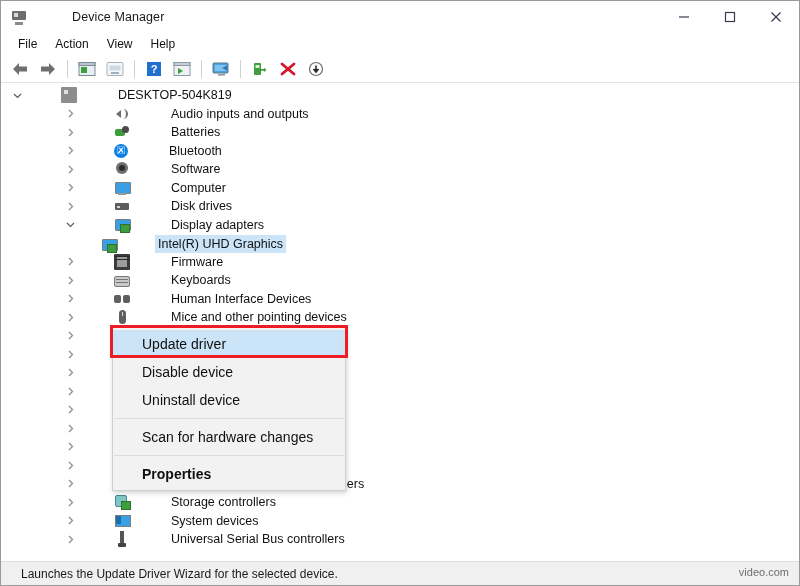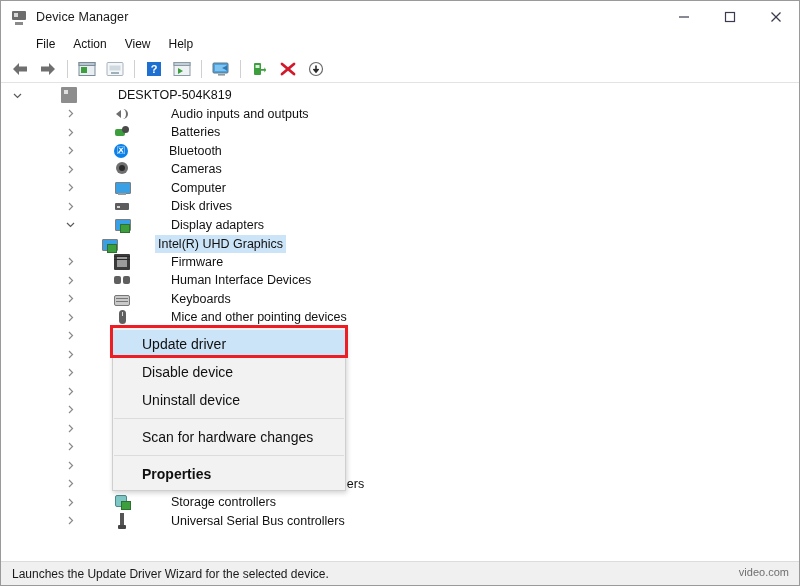--- a/index.html
+++ b/index.html
@@ -20,20 +20,21 @@
   }
 
   
   .titlebar {
     height: 32px;
     background: #ffffff;
     display: flex;
     align-items: center;
     flex: 0 0 auto;
     position: relative;
+    gap: 36px;
   }
   .title-icon {
     width: 16px; height: 16px;
     margin-left: 10px; margin-right: 9px;
     position: relative;
     flex: 0 0 auto;
   }
   .title-icon .mon {
     position: absolute; left: 1px; top: 2px;
     width: 14px; height: 9px;
@@ -64,21 +65,21 @@
     color: #333;
   }
   .win-btn svg { display: block; }
 
   
   .menubar {
     height: 22px;
     background: #ffffff;
     display: flex;
     align-items: center;
-    padding-left: 26px;
+    padding-left: 8px;
     flex: 0 0 auto;
   }
   .menu-item {
     font-size: 12px;
     color: #111;
     padding: 2px 9px;
   }
 
   
   .toolbar {
@@ -390,21 +391,21 @@
     pointer-events: none;
   }
 
   
   .statusbar {
     height: 24px;
     background: #f0f0f0;
     border-top: 1px solid #dcdcdc;
     display: flex;
     align-items: center;
-    padding-left: 11px;
+    padding-left: 20px;
     font-size: 12px;
     color: #1a1a1a;
     flex: 0 0 auto;
     position: relative;
   }
   .watermark {
     position: absolute;
     right: 6px; top: 3px;
     font-size: 11px;
     color: #6f6f6f;
@@ -563,21 +564,21 @@
             <span class="ico i-bt"></span>
             <span class="lbl">Bluetooth</span>
           </div>
           <div class="row lvl1">
             <span class="twisty">
               <svg width="9" height="9" viewBox="0 0 9 9">
                 <path d="M3 1 L6.5 4.5 L3 8" fill="none" stroke="#8a8a8a" stroke-width="1.2"></path>
               </svg>
             </span>
             <span class="ico i-cam"></span>
-            <span class="lbl">Cameras</span>
+            <span class="lbl">Software</span>
           </div>
           <div class="row lvl1">
             <span class="twisty">
               <svg width="9" height="9" viewBox="0 0 9 9">
                 <path d="M3 1 L6.5 4.5 L3 8" fill="none" stroke="#8a8a8a" stroke-width="1.2"></path>
               </svg>
             </span>
             <span class="ico i-mon"></span>
             <span class="lbl">Computer</span>
           </div>
@@ -612,38 +613,38 @@
             </span>
             <span class="ico i-fw"></span>
             <span class="lbl">Firmware</span>
           </div>
           <div class="row lvl1">
             <span class="twisty">
               <svg width="9" height="9" viewBox="0 0 9 9">
                 <path d="M3 1 L6.5 4.5 L3 8" fill="none" stroke="#8a8a8a" stroke-width="1.2"></path>
               </svg>
             </span>
+            <span class="ico i-kb"></span>
+            <span class="lbl">Keyboards</span>
+          </div>
+          <div class="row lvl1">
+            <span class="twisty">
+              <svg width="9" height="9" viewBox="0 0 9 9">
+                <path d="M3 1 L6.5 4.5 L3 8" fill="none" stroke="#8a8a8a" stroke-width="1.2"></path>
+              </svg>
+            </span>
             <span class="ico i-hid"></span>
             <span class="lbl">Human Interface Devices</span>
           </div>
           <div class="row lvl1">
             <span class="twisty">
               <svg width="9" height="9" viewBox="0 0 9 9">
                 <path d="M3 1 L6.5 4.5 L3 8" fill="none" stroke="#8a8a8a" stroke-width="1.2"></path>
               </svg>
             </span>
-            <span class="ico i-kb"></span>
-            <span class="lbl">Keyboards</span>
-          </div>
-          <div class="row lvl1">
-            <span class="twisty">
-              <svg width="9" height="9" viewBox="0 0 9 9">
-                <path d="M3 1 L6.5 4.5 L3 8" fill="none" stroke="#8a8a8a" stroke-width="1.2"></path>
-              </svg>
-            </span>
             <span class="ico i-mouse"></span>
             <span class="lbl">Mice and other pointing devices</span>
           </div>
           <div class="row lvl1">
             <span class="twisty">
               <svg width="9" height="9" viewBox="0 0 9 9">
                 <path d="M3 1 L6.5 4.5 L3 8" fill="none" stroke="#8a8a8a" stroke-width="1.2"></path>
               </svg>
             </span>
             <span class="ico i-mon"></span>
@@ -722,20 +723,29 @@
             <span class="lbl">Sound, video and game controllers</span>
           </div>
           <div class="row lvl1">
             <span class="twisty">
               <svg width="9" height="9" viewBox="0 0 9 9">
                 <path d="M3 1 L6.5 4.5 L3 8" fill="none" stroke="#8a8a8a" stroke-width="1.2"></path>
               </svg>
             </span>
             <span class="ico i-stor"></span>
             <span class="lbl">Storage controllers</span>
+          </div>
+          <div class="row lvl1">
+            <span class="twisty">
+              <svg width="9" height="9" viewBox="0 0 9 9">
+                <path d="M3 1 L6.5 4.5 L3 8" fill="none" stroke="#8a8a8a" stroke-width="1.2"></path>
+              </svg>
+            </span>
+            <span class="ico i-sys"></span>
+            <span class="lbl">System devices</span>
           </div>
           <div class="row lvl1">
             <span class="twisty">
               <svg width="9" height="9" viewBox="0 0 9 9">
                 <path d="M3 1 L6.5 4.5 L3 8" fill="none" stroke="#8a8a8a" stroke-width="1.2"></path>
               </svg>
             </span>
             <span class="ico i-usb"></span>
             <span class="lbl">Universal Serial Bus controllers</span>
           </div>

